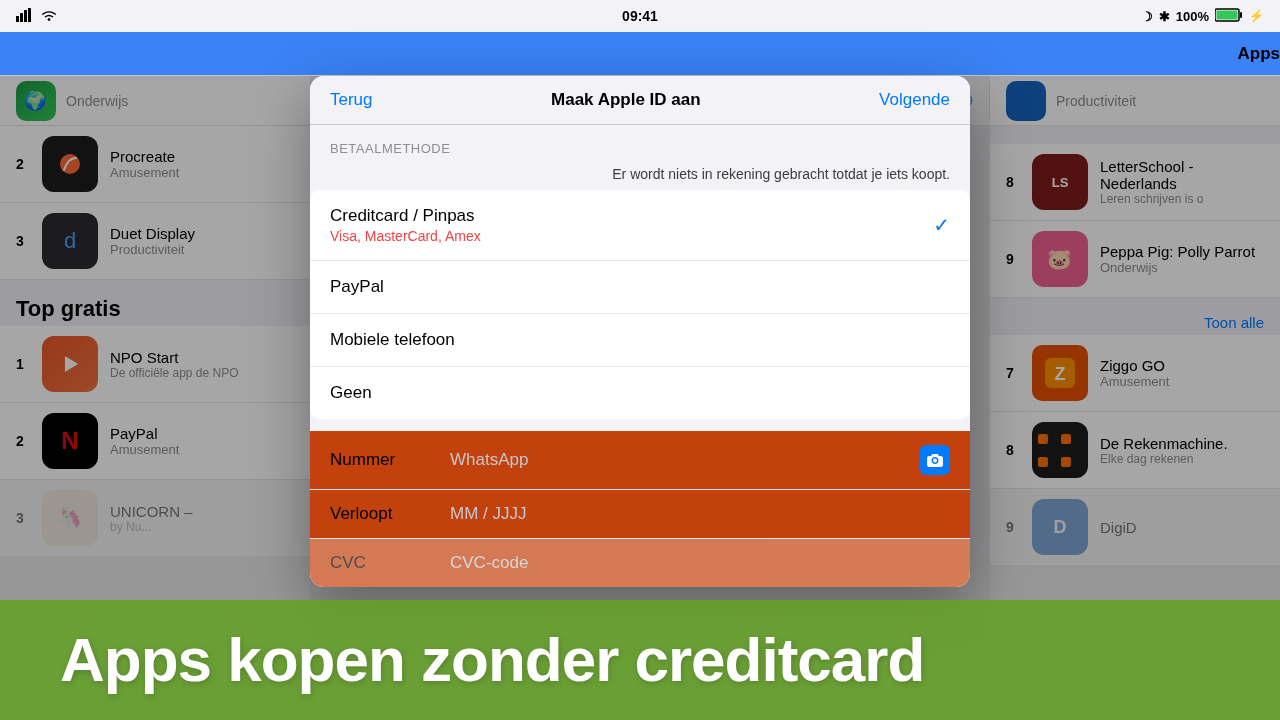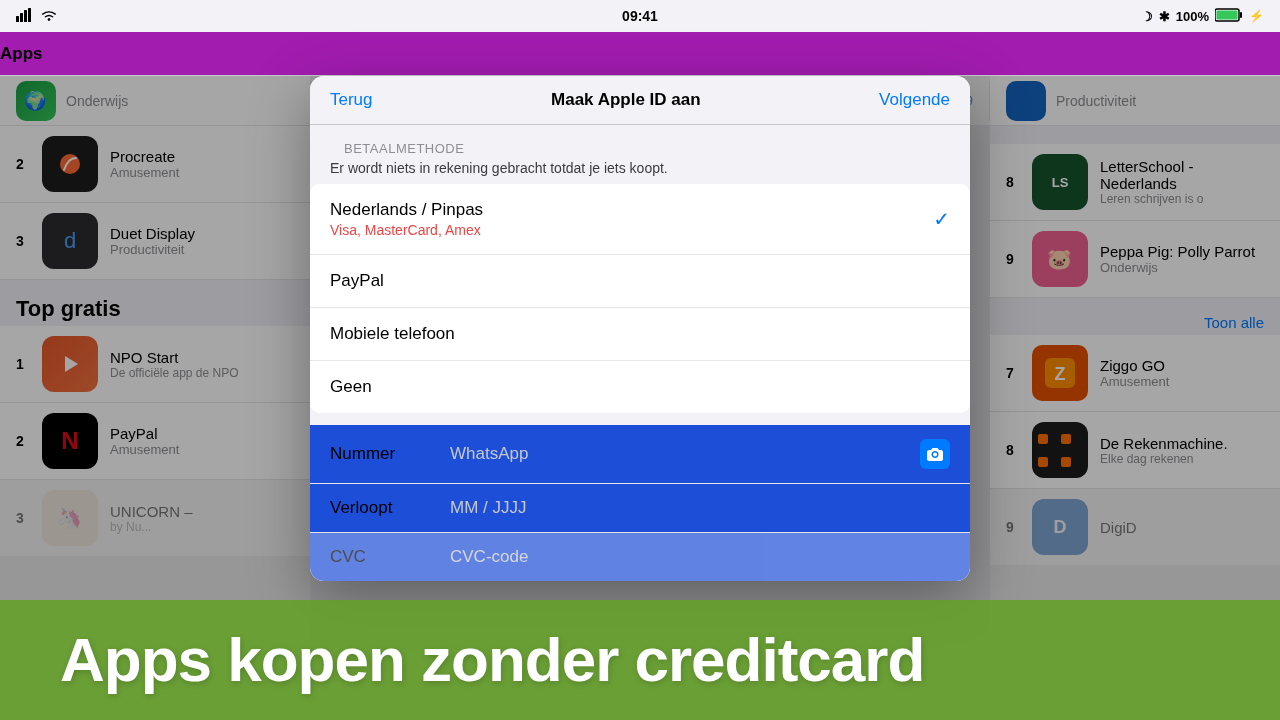--- a/index.html
+++ b/index.html
@@ -35,24 +35,24 @@
     .status-right {
       display: flex; align-items: center; gap: 6px;
       font-size: 13px; font-weight: 600; margin-left: auto;
     }
 
     
     .header-bar {
       position: absolute;
       top: 32px; left: 0; right: 0;
       height: 44px;
-      background: #a21caf;
-      display: flex;
-      align-items: center;
-      justify-content: flex-start;
+      background: #3b82f6;
+      display: flex;
+      align-items: center;
+      justify-content: flex-end;
       border-bottom: 1px solid #c8c8cc;
       z-index: 10;
     }
     .header-title {
       font-size: 17px; font-weight: 600; color: #000;
     }
 
     
     .top-gratis {
       font-size: 22px; font-weight: 700; color: #000;
@@ -99,24 +99,24 @@
       font-size: 17px; color: #007aff; font-weight: 400;
     }
 
     
     .modal-section-header {
       background: #f2f2f7;
       padding: 16px 20px 8px;
     }
     .modal-section-label {
       font-size: 13px; font-weight: 500; color: #8e8e93;
-      text-transform: uppercase; letter-spacing: 0.5px; margin-left: 14px;
+      text-transform: uppercase; letter-spacing: 0.5px;
     }
     .modal-section-desc {
-      font-size: 14px; color: #3c3c3e; margin-top: 4px;
+      font-size: 14px; color: #3c3c3e; margin-top: 10px; text-align: right;
     }
 
     
     .modal-list {
       background: #fff;
       border-radius: 10px;
       margin: 0 0 0 0;
       overflow: hidden;
     }
     .modal-list-item {
@@ -143,21 +143,21 @@
     
     .modal-form-section {
       background: #fff;
       margin-top: 0;
     }
     .modal-field {
       display: flex;
       align-items: center;
       padding: 14px 20px;
       border-bottom: 1px solid #e5e5ea;
-      background: #1d4ed8;
+      background: #c2410c;
     }
     .modal-field:last-child {
       border-bottom: none;
     }
     .modal-field-label {
       font-size: 17px; color: #000;
       width: 120px; flex-shrink: 0;
     }
     .modal-field-value {
       font-size: 17px; color: #c7c7cc; flex: 1;
@@ -345,21 +345,21 @@
 </div>
 
 <div class="bg-right-apps">
   <div style="margin-top:50px;">
     <div style="background:#f2f2f7;padding:14px 16px 4px;position:relative;display:flex;align-items:baseline;justify-content:space-between;">
       <span style="font-size:13px;color:#8e8e93;"> </span>
     </div>
 
     <div class="list-row">
       <span class="rank-num">8</span>
-      <div class="small-app-icon" style="background:#14532d;font-size:13px;font-weight:700;color:#fff;">LS</div>
+      <div class="small-app-icon" style="background:#7f1d1d;font-size:13px;font-weight:700;color:#fff;">LS</div>
       <div class="list-row-info">
         <div class="list-row-name">LetterSchool - Nederlands</div>
         <div class="list-row-desc">Leren schrijven is o</div>
       </div>
     </div>
 
     <div class="list-row">
       <span class="rank-num">9</span>
       <div class="small-app-icon" style="background:#f06292;">🐷</div>
       <div class="list-row-info">
@@ -425,21 +425,21 @@
 
   <div class="modal-section-header">
     <div class="modal-section-label">BETAALMETHODE</div>
     <div class="modal-section-desc">Er wordt niets in rekening gebracht totdat je iets koopt.</div>
   </div>
 
   <div class="modal-list">
 
     <div class="modal-list-item">
       <div>
-        <div class="modal-list-item-label">Nederlands / Pinpas</div>
+        <div class="modal-list-item-label">Creditcard / Pinpas</div>
         <div class="modal-list-item-sub">Visa, MasterCard, Amex</div>
       </div>
       <span class="modal-checkmark">✓</span>
     </div>
 
     <div class="modal-list-item">
       <div>
         <div class="modal-list-item-label">PayPal</div>
       </div>
     </div>

